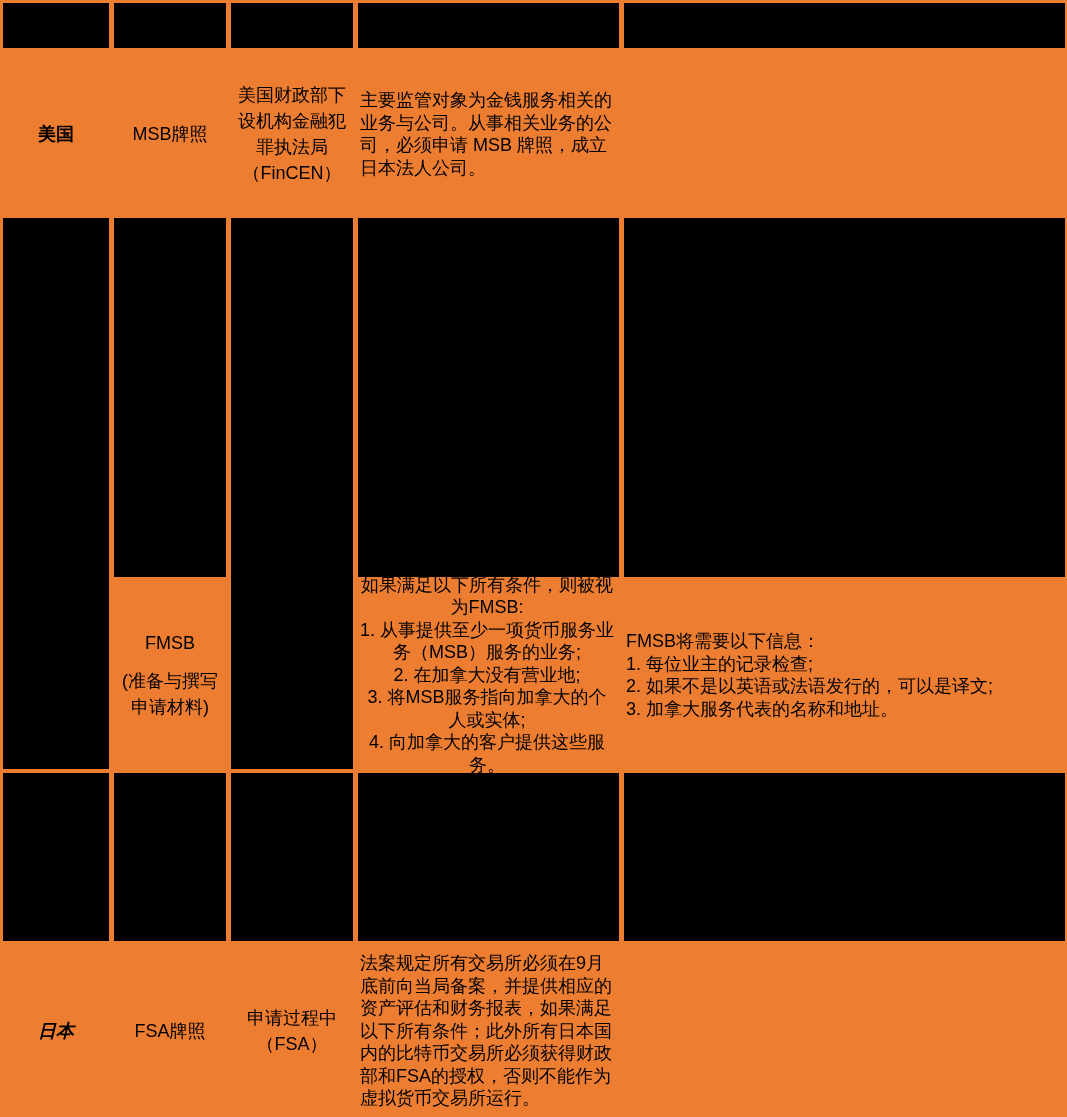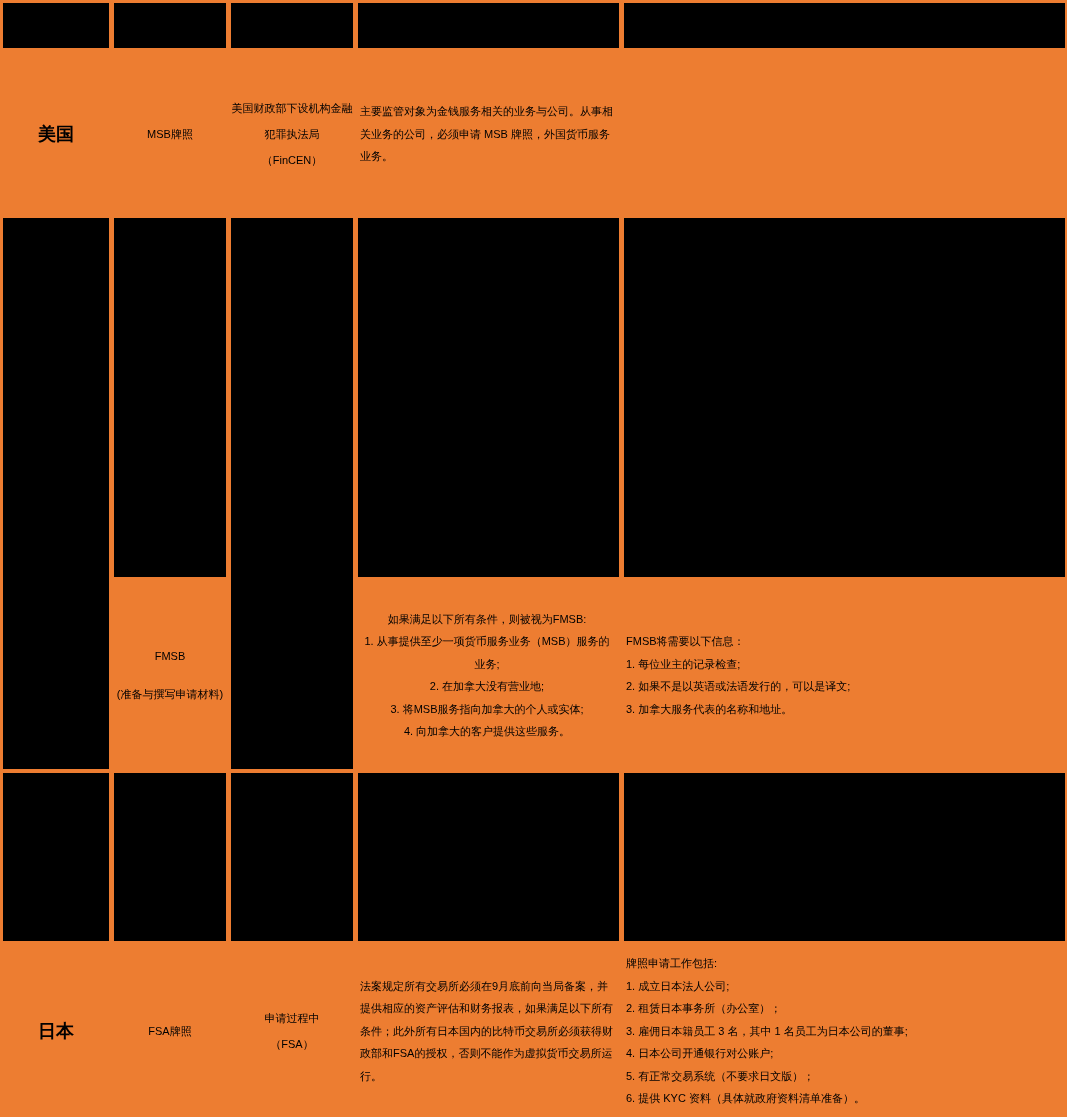--- a/index.html
+++ b/index.html
@@ -10,21 +10,21 @@
     background: #ED7D31;
     font-family: "Liberation Sans", "DejaVu Sans", sans-serif;
     color: #000;
     overflow: hidden;
   }
   .cell { position: absolute; box-sizing: border-box; }
   .black { background: #000; }
   .txt {
     display: flex;
     align-items: center;
-    font-size: 11px;
+    font-size: 18px;
     line-height: 22.5px;
   }
   .center { justify-content: center; text-align: center; }
   .left  { text-align: left; padding: 0 5px 0 2px; }
   .pre   { white-space: pre-line; }
   .country { font-size: 18px; font-weight: 700; }
   .stack { width: 100%; line-height: 26px; }
   .gap   { }
   .note-gap { margin-top: 12px; }
 </style>
@@ -45,21 +45,21 @@
   <div class="cell txt center" style="left:114px; top:53px; width:112px; height:162px;">
     <span>MSB牌照</span>
   </div>
   <div class="cell txt center" style="left:231px; top:53px; width:122px; height:162px;">
     <div class="stack">
       <div>美国财政部下设机构金融犯罪执法局</div>
       <div class="gap">（FinCEN）</div>
     </div>
   </div>
   <div class="cell txt left" style="left:358px; top:53px; width:261px; height:162px;">
-    <div class="pre">主要监管对象为金钱服务相关的业务与公司。从事相关业务的公司，必须申请 MSB 牌照，外国货币服务业务。</div>
+    <div class="pre">主要监管对象为金钱服务相关的业务与公司。从事相关业务的公司，必须申请 MSB 牌照，成立日本法人公司。</div>
   </div>
 
   <div class="cell black" style="left:3px;   top:218px; width:106px; height:551px;"></div>
   <div class="cell black" style="left:114px; top:218px; width:112px; height:359px;"></div>
   <div class="cell black" style="left:231px; top:218px; width:122px; height:551px;"></div>
   <div class="cell black" style="left:358px; top:218px; width:261px; height:359px;"></div>
   <div class="cell black" style="left:624px; top:218px; width:441px; height:359px;"></div>
 
   <div class="cell txt center" style="left:114px; top:581px; width:112px; height:188px;">
     <div class="stack">
@@ -80,38 +80,29 @@
 2. 如果不是以英语或法语发行的，可以是译文;
 3. 加拿大服务代表的名称和地址。</div>
   </div>
 
   <div class="cell black" style="left:3px;   top:773px; width:106px; height:168px;"></div>
   <div class="cell black" style="left:114px; top:773px; width:112px; height:168px;"></div>
   <div class="cell black" style="left:231px; top:773px; width:122px; height:168px;"></div>
   <div class="cell black" style="left:358px; top:773px; width:261px; height:168px;"></div>
   <div class="cell black" style="left:624px; top:773px; width:441px; height:168px;"></div>
 
-  <div class="cell txt center country" style="left:3px; top:945px; width:106px; height:172px;">
+  <div class="cell txt center country" style="left:3px; top:945px; width:106px; height:172px;font-style:italic;">
     <span>日本</span>
   </div>
   <div class="cell txt center" style="left:114px; top:945px; width:112px; height:172px;">
     <span>FSA牌照</span>
   </div>
   <div class="cell txt center" style="left:231px; top:945px; width:122px; height:172px;">
     <div class="stack">
       <div>申请过程中</div>
       <div class="gap">（FSA）</div>
     </div>
   </div>
   <div class="cell txt left" style="left:358px; top:945px; width:261px; height:172px;">
     <div class="pre">法案规定所有交易所必须在9月底前向当局备案，并提供相应的资产评估和财务报表，如果满足以下所有条件；此外所有日本国内的比特币交易所必须获得财政部和FSA的授权，否则不能作为虚拟货币交易所运行。</div>
   </div>
-  <div class="cell txt left" style="left:624px; top:945px; width:441px; height:172px;">
-    <div class="pre">牌照申请工作包括:
-1. 成立日本法人公司;
-2. 租赁日本事务所（办公室）；
-3. 雇佣日本籍员工 3 名，其中 1 名员工为日本公司的董事;
-4. 日本公司开通银行对公账户;
-5. 有正常交易系统（不要求日文版）；
-6. 提供 KYC 资料（具体就政府资料清单准备）。</div>
-  </div>
 
 </div>
 
 </body></html>

